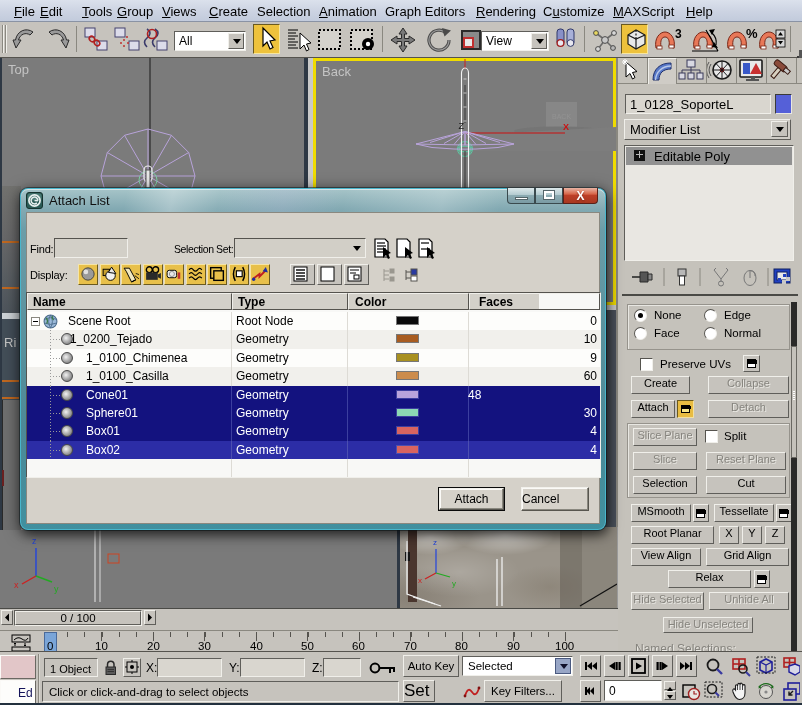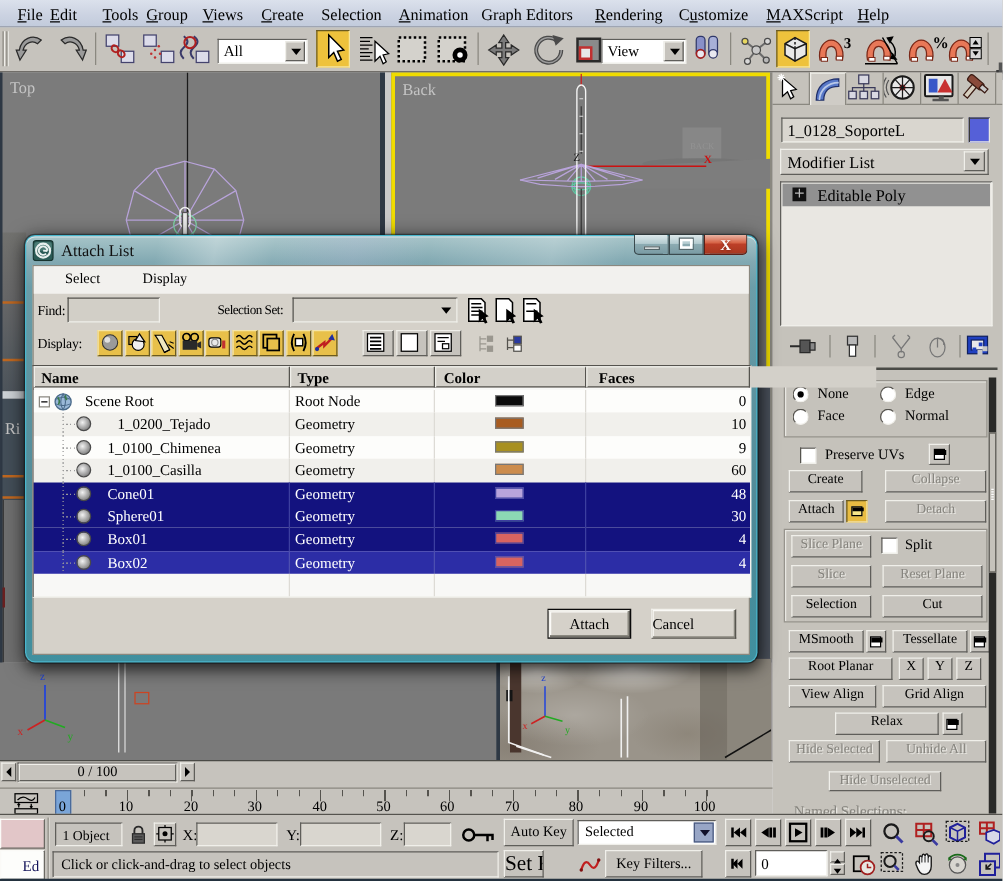--- a/index.html
+++ b/index.html
@@ -1,18 +1,18 @@
 <!DOCTYPE html>
 <html><head>
 <meta charset="utf-8">
 <style>
 * { margin:0; padding:0; box-sizing:border-box; }
 html,body { width:802px; height:705px; overflow:hidden; }
 body { font-family:"Liberation Sans", sans-serif; font-size:11px; color:#000; }
-#root { position:relative; width:802px; height:705px; background:#e5e5e5;font-family:Liberation Serif, serif; }
+#root { position:relative; width:802px; height:705px; background:#404040; }
 #cmdpanel .btn { font-size:11px; }
 #cmdpanel { font-size:11.5px !important; }
 .abs { position:absolute; }
 .raised { background:#c6c3bd; border:1px solid; border-color:#f0efea #5f5e5a #5f5e5a #f0efea; }
 .sunken { background:#c6c3bd; border:1px solid; border-color:#5f5e5a #f0efea #f0efea #5f5e5a; }
 .btn { background:#c6c3bd; border:1px solid; border-color:#f0efea #5f5e5a #5f5e5a #f0efea; text-align:center; font-size:12px; white-space:nowrap; overflow:hidden; }
 .dis { color:#86847e; text-shadow:1px 1px 0 #e8e7e2; }
 .vplabel { color:#c4c4c4; font-size:13px; }
 .wbtn { background:#d6d2ca; border-top:1px solid #f2f1ec; border-left:1px solid #f2f1ec; border-right:1px solid #58564f; border-bottom:1px solid #58564f; box-shadow:inset -1px -1px 0 #8a887f, inset 1px 1px 0 #fbfaf7; text-align:left; font-size:12px; }
 </style>
@@ -732,24 +732,20 @@
     <div class="abs" style="left:28px;top:0;width:28px;height:16px;background:linear-gradient(180deg,#dce8ea 0%,#b4cbd0 45%,#8cabb2 50%,#7a9ba4 100%);border:1px solid #3a4a4e;border-top:none;">
       <div class="abs" style="left:8px;top:3px;width:10px;height:8px;border:2px solid #fff;box-shadow:0 0 0 1px #55666a;"></div>
     </div>
     <div class="abs" style="left:56px;top:0;width:35px;height:16px;background:linear-gradient(180deg,#e8b4a4 0%,#d8674a 40%,#bc3f28 50%,#a83820 100%);border:1px solid #5a2018;border-top:none;border-bottom-right-radius:4px;text-align:center;">
       <div style="margin-top:1px;font-size:12px;font-weight:bold;color:#fff;text-shadow:0 1px 2px #802818;">X</div>
     </div>
   </div>
 
   <div class="abs" style="left:6px;top:24px;width:574px;height:312px;background:#d5d1c9;border:1px solid #8a887f;">
 
-    <div class="abs" style="left:0;top:0;width:572px;height:22px;background:#f2f1ee;">
-      <div class="abs" style="left:25px;top:4px;font-size:11.5px;">Select</div>
-      <div class="abs" style="left:87px;top:4px;font-size:11.5px;">Display</div>
-    </div>
 
     <div class="abs" style="left:3px;top:30px;font-size:11px;letter-spacing:-0.2px;">Find:</div>
     <div class="abs" style="left:27px;top:25px;width:74px;height:20px;background:#d2cfc7;border:1px solid;border-color:#55534e #f0efea #f0efea #55534e;"></div>
     <div class="abs" style="left:147px;top:30px;font-size:10.5px;letter-spacing:-0.4px;">Selection Set:</div>
     <div class="abs" style="left:207px;top:25px;width:132px;height:20px;background:#d2cfc7;border:1px solid;border-color:#55534e #f0efea #f0efea #55534e;">
       <div class="abs" style="right:4px;top:7px;width:0;height:0;border:4px solid transparent;border-top:5px solid #000;"></div>
     </div>
     <svg class="abs" style="left:342px;top:24px" width="70" height="22" viewBox="0 0 62 22">
       <g fill="#fff" stroke="#000" stroke-width="1.2">
             <path d="M2 2 L12 2 L15 5 L15 20 L2 20 Z"></path>
@@ -848,21 +844,21 @@
           </g>
       <g stroke="#55534e" fill="none">
             <path d="M26 4 L26 14 M26 6 L31 6 M26 12 L31 12"></path>
             <rect x="31" y="3" width="6" height="6" fill="#2a3aa0"></rect>
             <rect x="31" y="10" width="6" height="5" fill="#fff" stroke="#55534e"></rect>
           </g>
     </svg>
 
     <div class="abs" style="left:-1px;top:79px;width:575px;height:186px;background:#f8f8f6;border:1px solid;border-color:#55534e #f0efea #f0efea #55534e;">
 
-      <div class="abs" id="lvhead" style="left:0;top:0;width:674px;height:17px;background:#d3d0c9;font-weight:bold;font-size:12px;">
+      <div class="abs" id="lvhead" style="left:0;top:0;width:512px;height:17px;background:#d3d0c9;font-weight:bold;font-size:12px;">
         <div class="abs" style="left:0;top:0;width:205px;height:17px;border:1px solid;border-color:#f0efea #55534e #55534e #f0efea;padding:1px 0 0 5px;">Name</div>
         <div class="abs" style="left:205px;top:0;width:116px;height:17px;border:1px solid;border-color:#f0efea #55534e #55534e #f0efea;padding:1px 0 0 5px;">Type</div>
         <div class="abs" style="left:321px;top:0;width:121px;height:17px;border:1px solid;border-color:#f0efea #55534e #55534e #f0efea;padding:1px 0 0 6px;">Color</div>
         <div class="abs" style="left:442px;top:0;width:131px;height:17px;border:1px solid;border-color:#f0efea #55534e #55534e #f0efea;padding:1px 0 0 9px;">Faces</div>
       </div>
       <div id="lvrows">
       <div class="abs" style="left:0;top:19.0px;width:573px;height:18.4px;background:#fdfdfb;color:#000;font-size:12px;">
               <div class="abs" style="left:204px;top:0;width:1px;height:18.4px;background:#dddbd5;"></div>
               <div class="abs" style="left:320px;top:0;width:1px;height:18.4px;background:#dddbd5;"></div>
               <div class="abs" style="left:441px;top:0;width:1px;height:18.4px;background:#dddbd5;"></div>
@@ -879,21 +875,21 @@
               <div class="abs" style="left:369px;top:4px;width:23px;height:9px;background:#0a0a0a;border:1px solid #777;"></div>
               <div class="abs" style="left:441px;top:2px;width:129px;text-align:right;">0</div>
             </div>
       <div class="abs" style="left:0;top:37.4px;width:573px;height:18.4px;background:#f1f0ec;color:#000;font-size:12px;">
               <div class="abs" style="left:204px;top:0;width:1px;height:18.4px;background:#dddbd5;"></div>
               <div class="abs" style="left:320px;top:0;width:1px;height:18.4px;background:#dddbd5;"></div>
               <div class="abs" style="left:441px;top:0;width:1px;height:18.4px;background:#dddbd5;"></div>
               <div class="abs" style="left:23px;top:0;width:1px;height:18.4px;background:repeating-linear-gradient(180deg,#9a9a9a 0 1px,transparent 1px 3px);"></div>
               <div class="abs" style="left:23px;top:9px;width:11px;height:1px;background:repeating-linear-gradient(90deg,#9a9a9a 0 1px,transparent 1px 3px);"></div>
               <div class="abs" style="left:34px;top:3px;width:12px;height:12px;border-radius:50%;background:radial-gradient(circle at 4px 4px,#f2f2f2,#a8a8a8 50%,#606060);border:1px solid #4a4a4a;"></div>
-              <div class="abs" style="left:67px;top:2px;">1_0200_Tejado</div>
+              <div class="abs" style="left:43px;top:2px;">1_0200_Tejado</div>
               <div class="abs" style="left:209px;top:2px;">Geometry</div>
               <div class="abs" style="left:369px;top:4px;width:23px;height:9px;background:#a85c20;border:1px solid #777;"></div>
               <div class="abs" style="left:441px;top:2px;width:129px;text-align:right;">10</div>
             </div>
       <div class="abs" style="left:0;top:55.8px;width:573px;height:18.4px;background:#fdfdfb;color:#000;font-size:12px;">
               <div class="abs" style="left:204px;top:0;width:1px;height:18.4px;background:#dddbd5;"></div>
               <div class="abs" style="left:320px;top:0;width:1px;height:18.4px;background:#dddbd5;"></div>
               <div class="abs" style="left:441px;top:0;width:1px;height:18.4px;background:#dddbd5;"></div>
               <div class="abs" style="left:23px;top:0;width:1px;height:18.4px;background:repeating-linear-gradient(180deg,#9a9a9a 0 1px,transparent 1px 3px);"></div>
               <div class="abs" style="left:23px;top:9px;width:11px;height:1px;background:repeating-linear-gradient(90deg,#9a9a9a 0 1px,transparent 1px 3px);"></div>
@@ -918,21 +914,21 @@
       <div class="abs" style="left:0;top:92.6px;width:573px;height:18.4px;background:#13127f;color:#fff;font-size:12px;">
               <div class="abs" style="left:204px;top:0;width:1px;height:18.4px;background:#3c3f9f;"></div>
               <div class="abs" style="left:320px;top:0;width:1px;height:18.4px;background:#3c3f9f;"></div>
               <div class="abs" style="left:441px;top:0;width:1px;height:18.4px;background:#3c3f9f;"></div>
               <div class="abs" style="left:23px;top:0;width:1px;height:18.4px;background:repeating-linear-gradient(180deg,#9a9a9a 0 1px,transparent 1px 3px);"></div>
               <div class="abs" style="left:23px;top:9px;width:11px;height:1px;background:repeating-linear-gradient(90deg,#9a9a9a 0 1px,transparent 1px 3px);"></div>
               <div class="abs" style="left:34px;top:3px;width:12px;height:12px;border-radius:50%;background:radial-gradient(circle at 4px 4px,#f2f2f2,#a8a8a8 50%,#606060);border:1px solid #4a4a4a;"></div>
               <div class="abs" style="left:59px;top:2px;">Cone01</div>
               <div class="abs" style="left:209px;top:2px;">Geometry</div>
               <div class="abs" style="left:369px;top:4px;width:23px;height:9px;background:#b8a4dc;border:1px solid #3c3f9f;"></div>
-              <div class="abs" style="left:441px;top:2px;width:129px;text-align:right;">48</div>
+              <div class="abs" style="left:441px;top:2px;width:129px;text-align:left;">48</div>
             </div>
       <div class="abs" style="left:0;top:111.0px;width:573px;height:18.4px;background:#13127f;color:#fff;font-size:12px;">
               <div class="abs" style="left:204px;top:0;width:1px;height:18.4px;background:#3c3f9f;"></div>
               <div class="abs" style="left:320px;top:0;width:1px;height:18.4px;background:#3c3f9f;"></div>
               <div class="abs" style="left:441px;top:0;width:1px;height:18.4px;background:#3c3f9f;"></div>
               <div class="abs" style="left:23px;top:0;width:1px;height:18.4px;background:repeating-linear-gradient(180deg,#9a9a9a 0 1px,transparent 1px 3px);"></div>
               <div class="abs" style="left:23px;top:9px;width:11px;height:1px;background:repeating-linear-gradient(90deg,#9a9a9a 0 1px,transparent 1px 3px);"></div>
               <div class="abs" style="left:34px;top:3px;width:12px;height:12px;border-radius:50%;background:radial-gradient(circle at 4px 4px,#f2f2f2,#a8a8a8 50%,#606060);border:1px solid #4a4a4a;"></div>
               <div class="abs" style="left:59px;top:2px;">Sphere01</div>
               <div class="abs" style="left:209px;top:2px;">Geometry</div>

